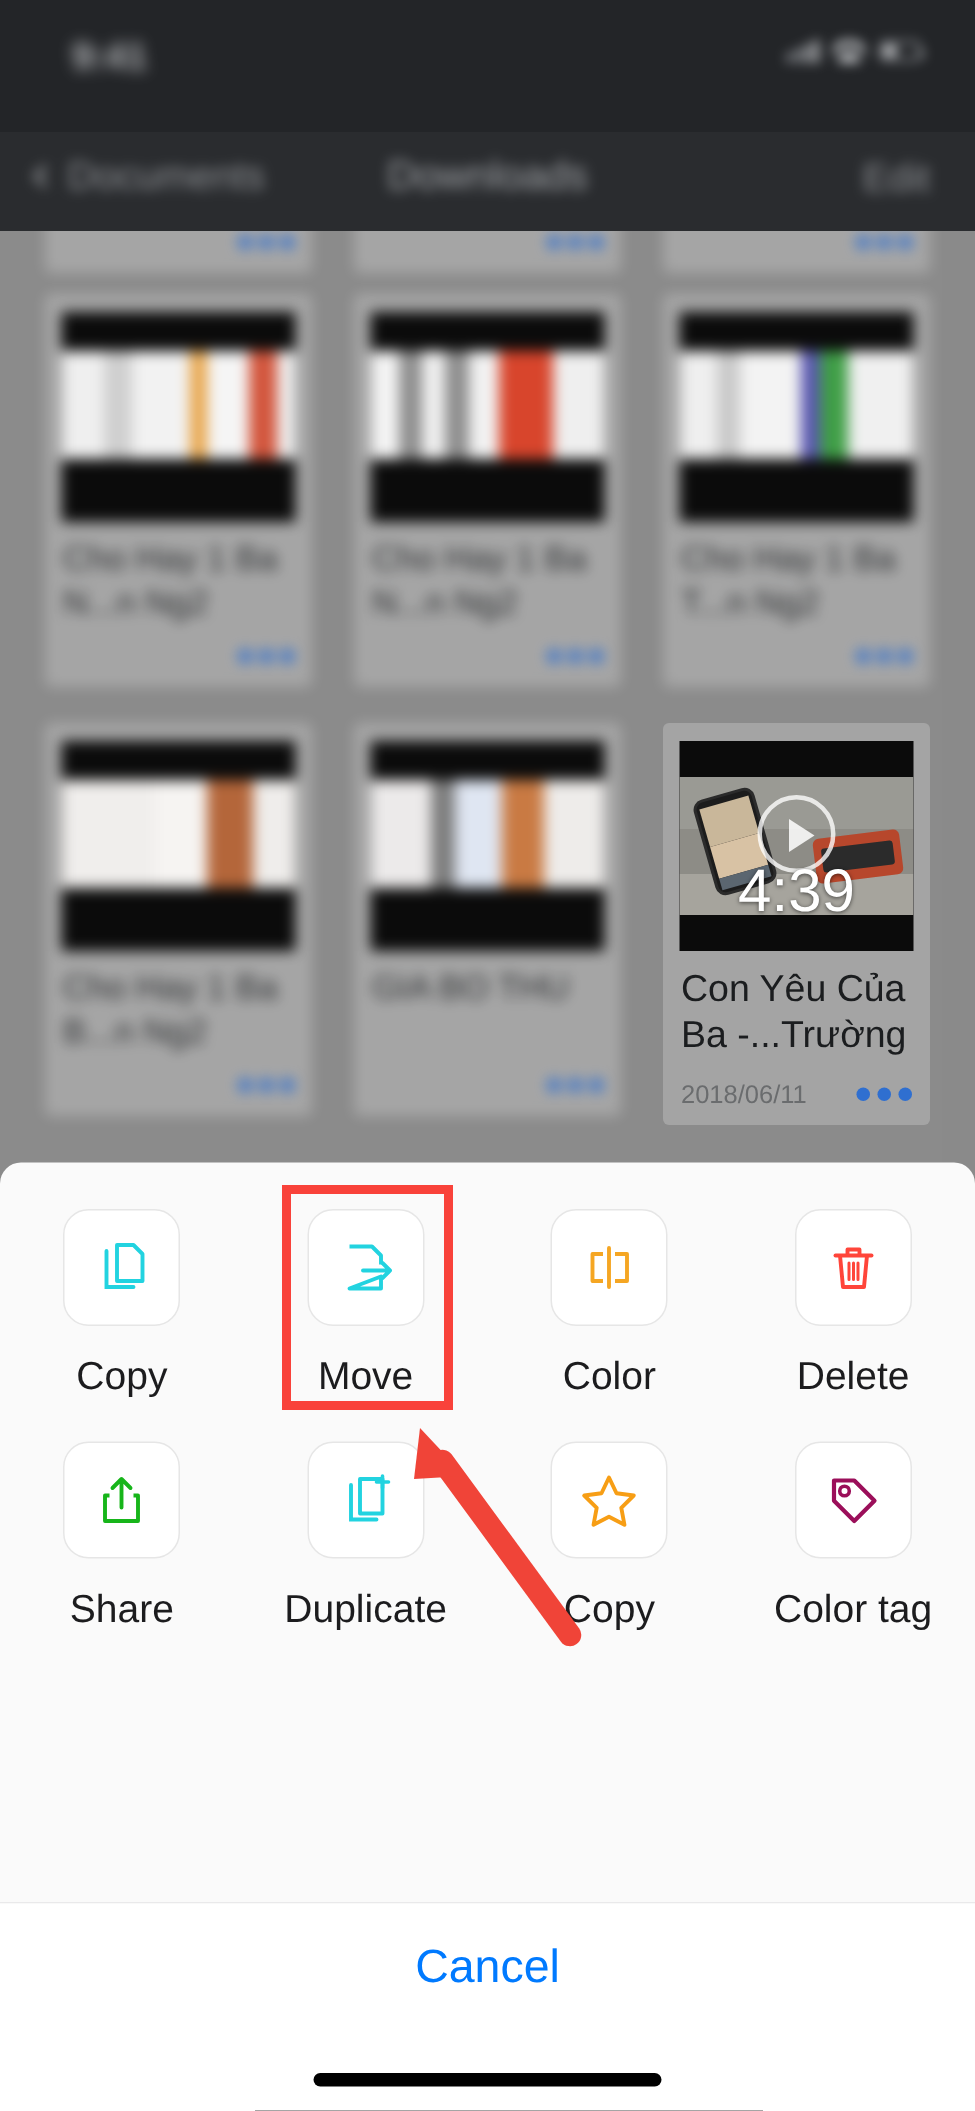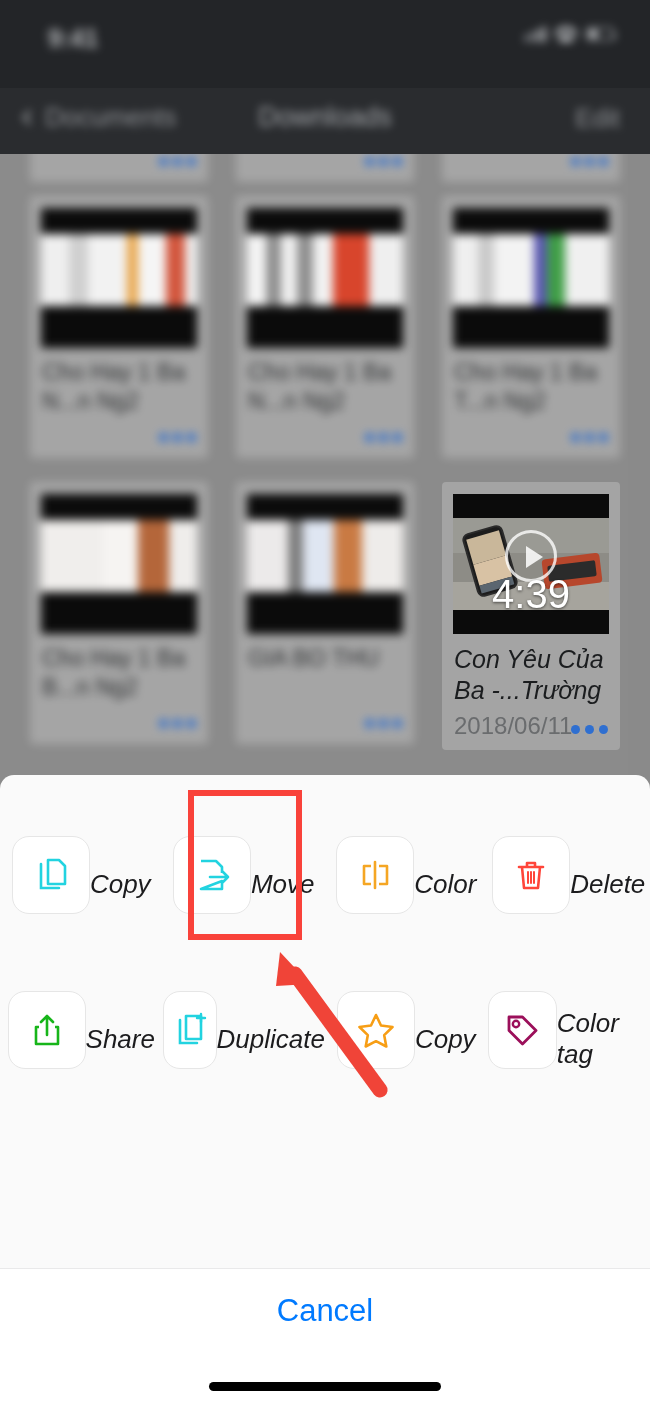--- a/index.html
+++ b/index.html
@@ -106,22 +106,22 @@
     color: #5d5f61; font-size: 20px;
   }
   .fdots {
     position: absolute; right: 12px; bottom: 16px;
     display: flex; gap: 5px;
   }
   .fdots i { width: 9px; height: 9px; border-radius: 50%; background: #2f6fd0; display:block; }
 
   
   .card.selected { background: rgba(255,255,255,.22); }
-  .card.selected .fname { color: #1b1d1f; font-size: 25px; line-height: 31px; font-style: italic; }
-  .card.selected .fdate { color: #6a6c6e; font-size: 24px; }
+  .card.selected .fname { color: #1b1d1f; font-size: 25px; line-height: 31px; }
+  .card.selected .fdate { color: #6a6c6e; font-size: 17px; }
   .play-badge {
     position: absolute; left: 50%; top: 50%;
     width: 52px; height: 52px; margin: -34px 0 0 -26px;
     border-radius: 50%; border: 3px solid rgba(255,255,255,.78);
   }
   .play-badge::after {
     content: ""; position: absolute; left: 18px; top: 13px;
     border-left: 17px solid rgba(255,255,255,.85);
     border-top: 11px solid transparent; border-bottom: 11px solid transparent;
   }
@@ -140,24 +140,23 @@
     border-radius: 14px 14px 0 0;
   }
   .grid-actions {
     position: absolute; left: 0; top: 14px;
     width: 650px;
     display: flex; flex-wrap: wrap;
   }
   .action {
     width: 162.5px;
     height: 155px;
-    display: flex; flex-direction: row;
-    align-items: center; justify-content: center;
+    display: flex; flex-direction: column;
+    align-items: center; justify-content: flex-start;
     padding-top: 17px;
-    font-style: italic;
   }
   .tile {
     width: 78px; height: 78px;
     background: #fff;
     border: 1px solid #e6e6e6;
     border-radius: 17px;
     display: flex; align-items: center; justify-content: center;
   }
   .alabel {
     margin-top: 18px;

